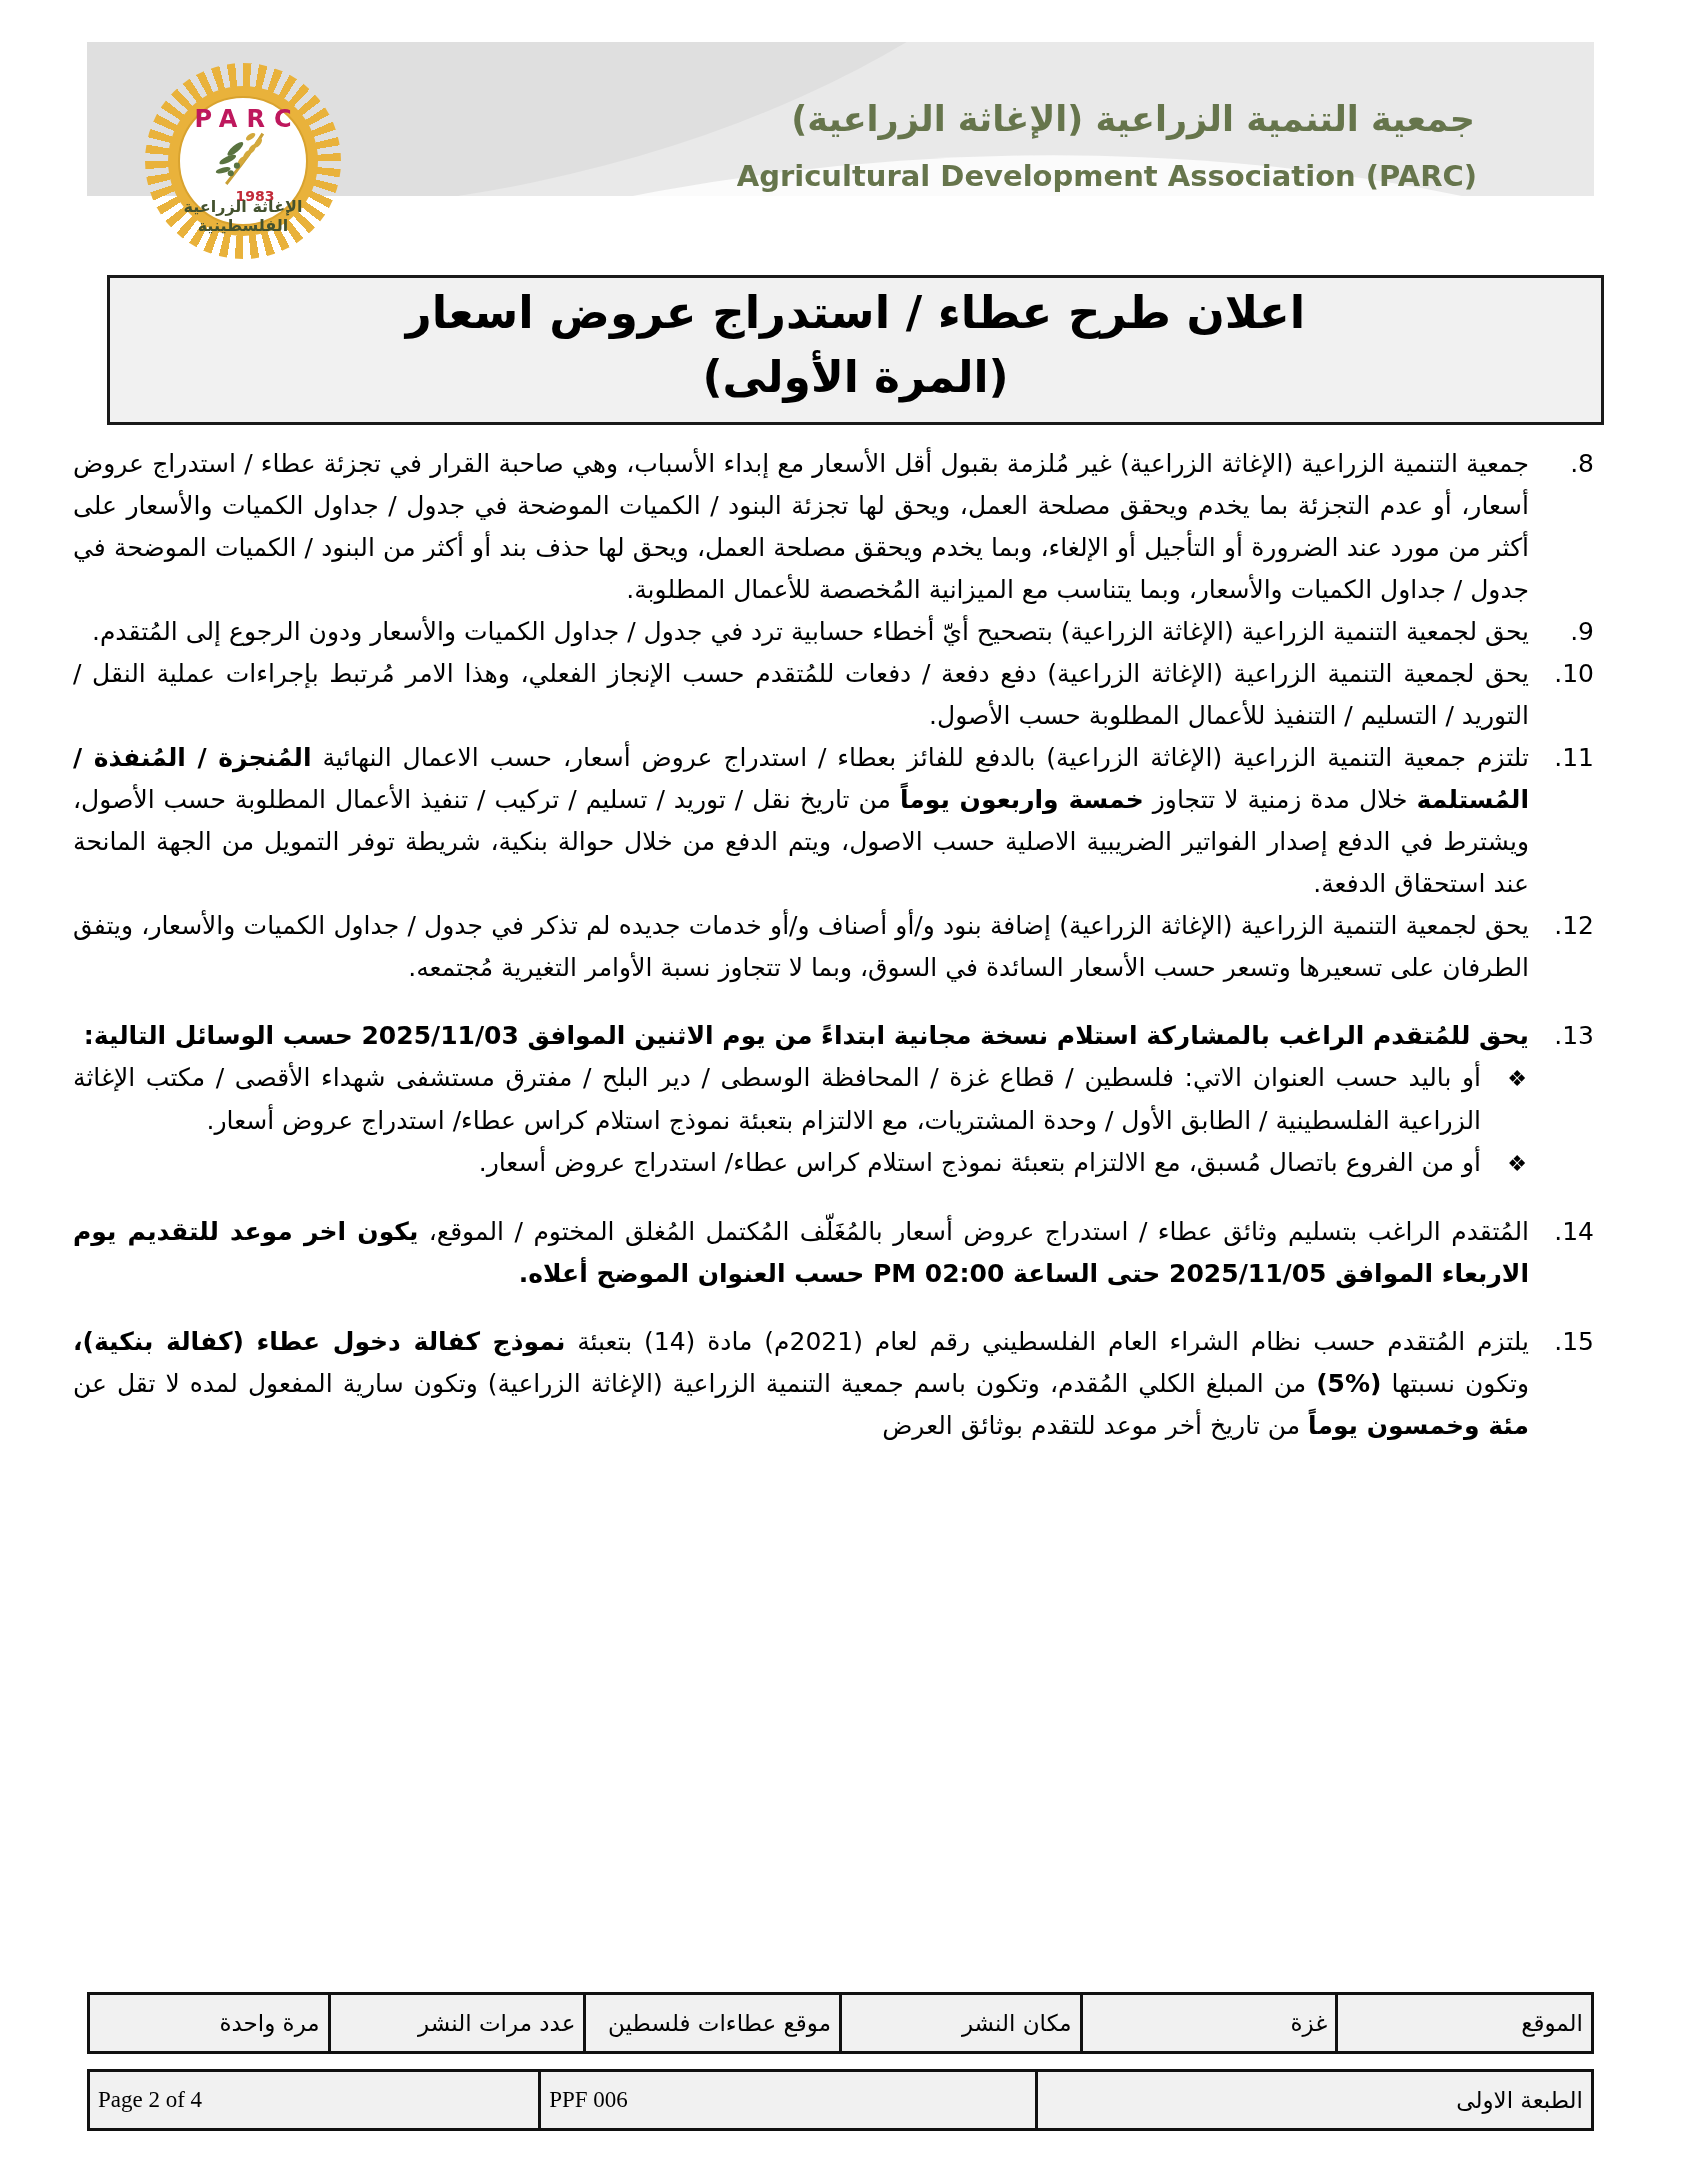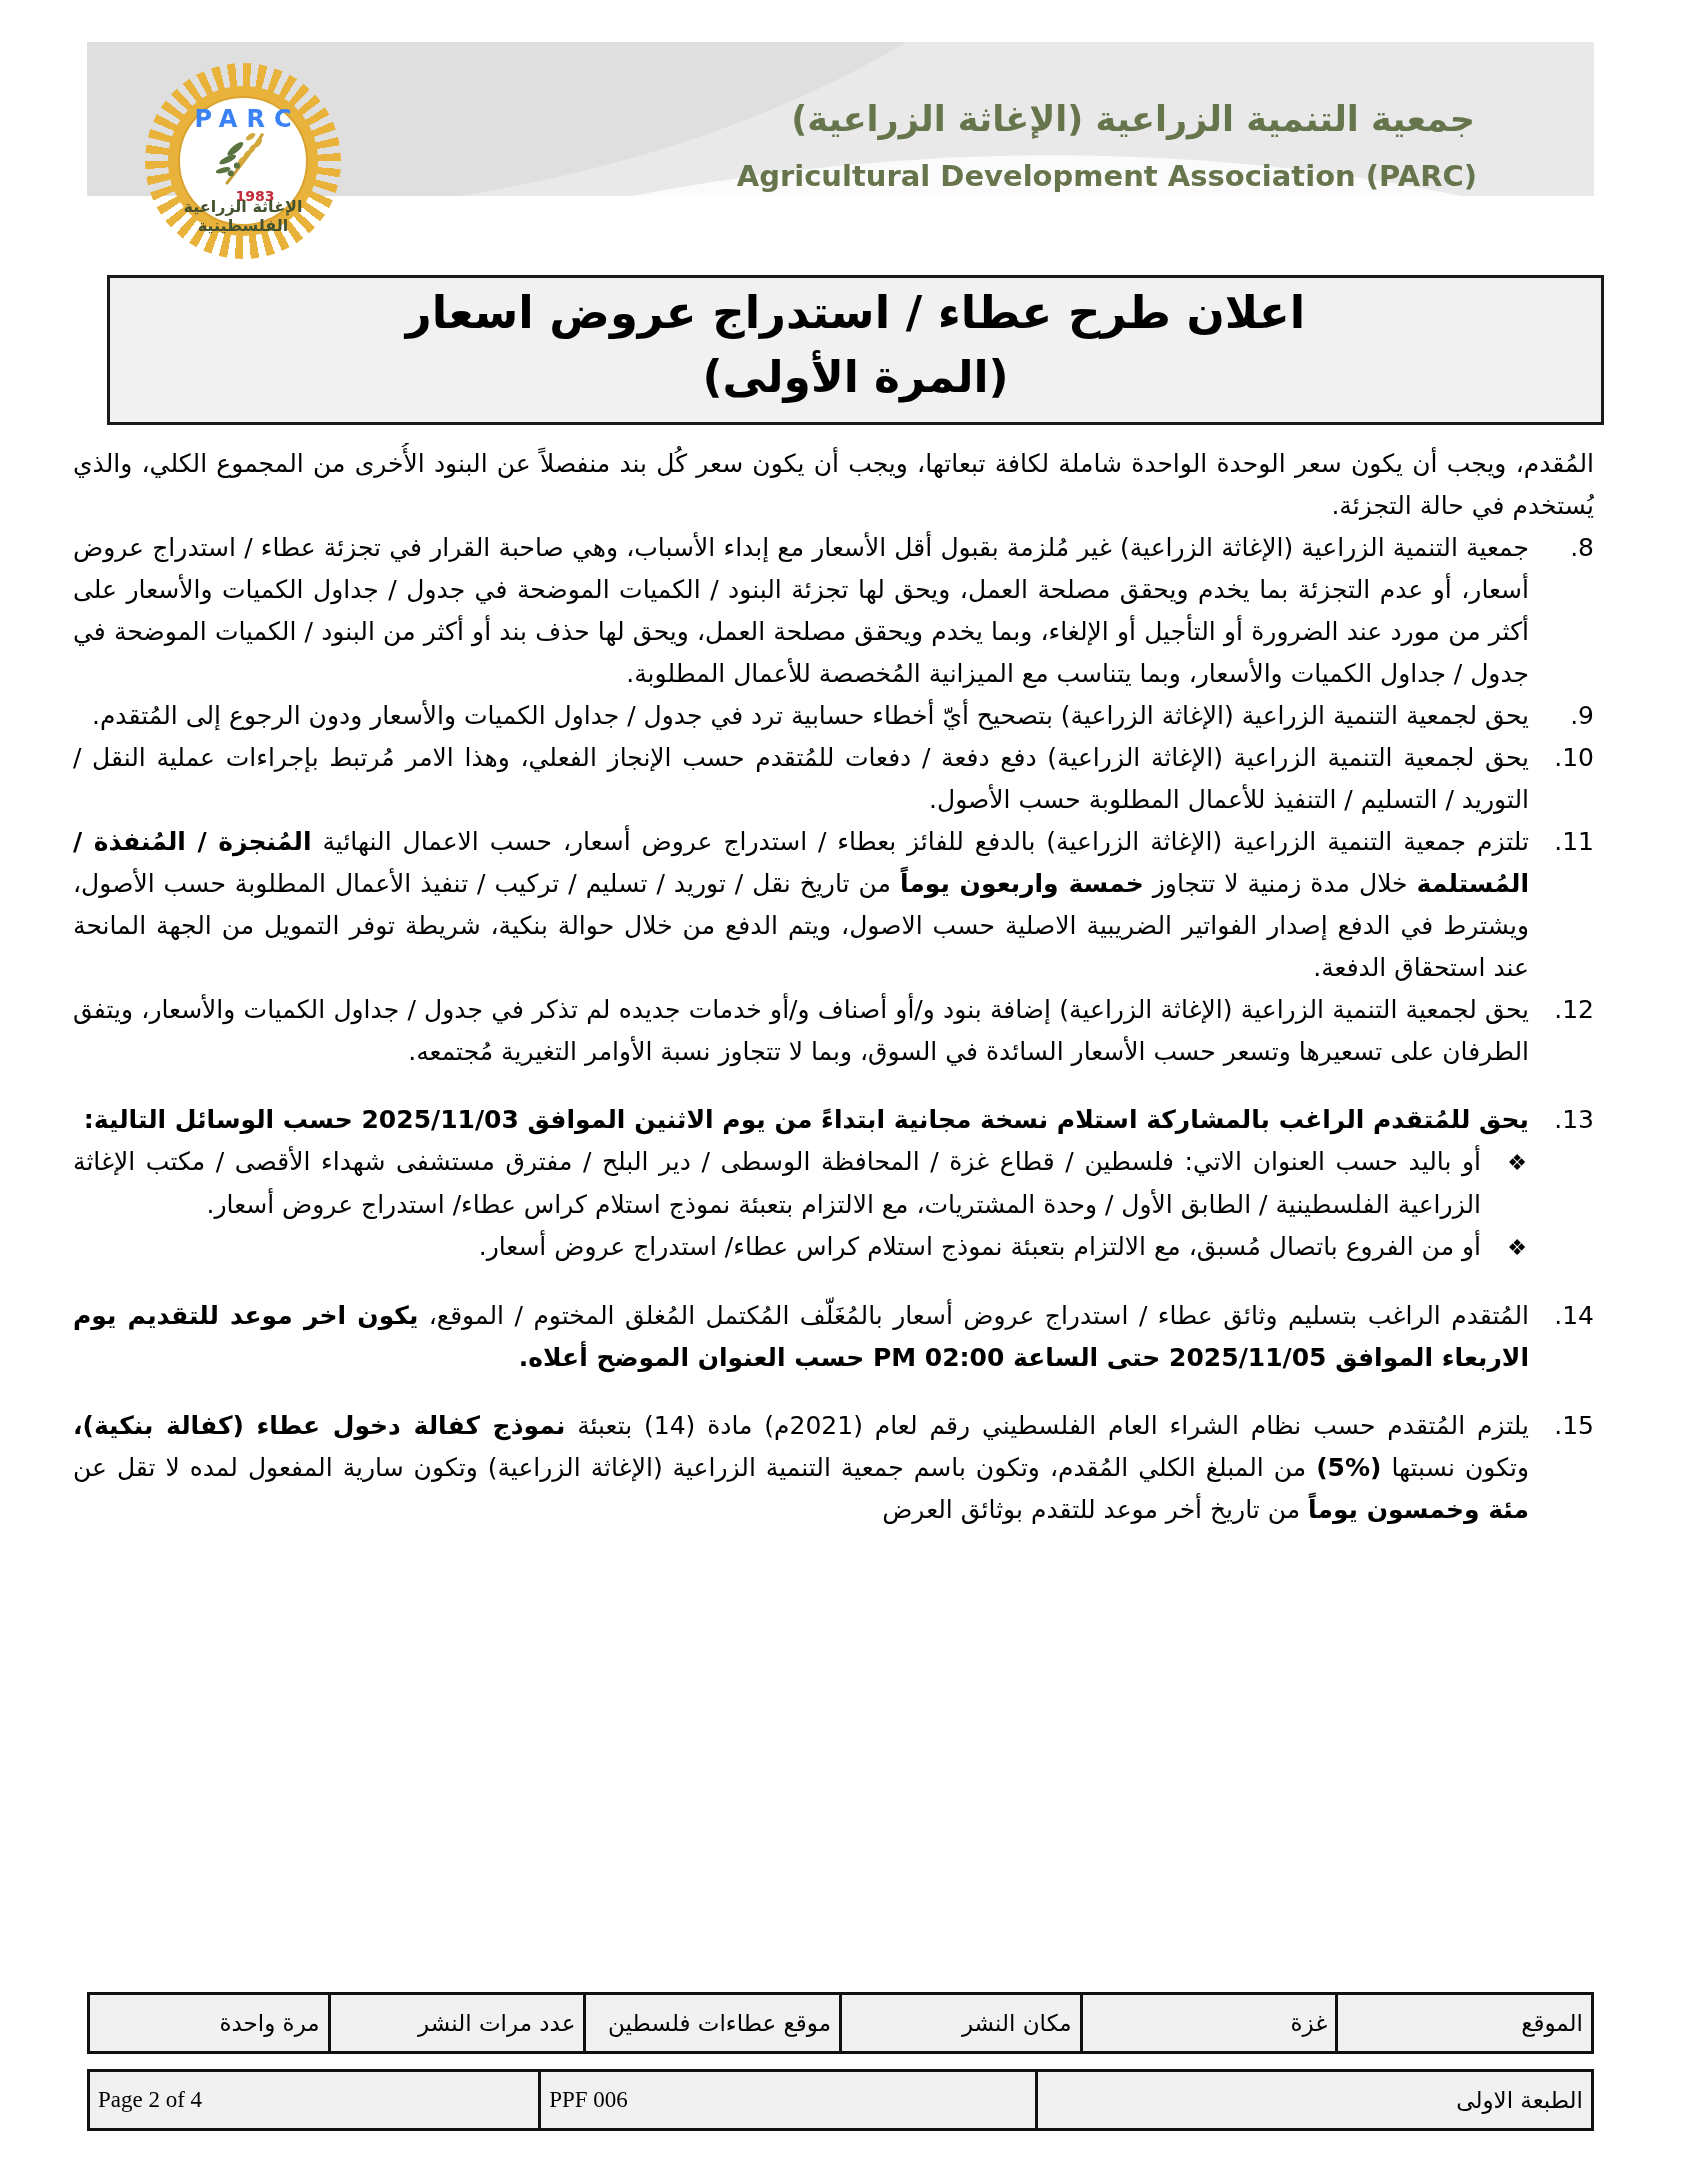--- a/index.html
+++ b/index.html
@@ -17,21 +17,21 @@
   .org-en{position:absolute;right:117px;top:117px;font-size:29px;font-weight:bold;color:#66754c;
           direction:ltr;z-index:2;}
 
   
   .logo{position:absolute;left:145px;top:63px;width:196px;height:196px;z-index:5;}
   .logo .sun{position:absolute;inset:0;border-radius:50%;
        background:repeating-conic-gradient(#e9b23b 0deg 5deg, rgba(255,255,255,0) 5deg 9.47deg);}
   .logo .disc{position:absolute;inset:23px;border-radius:50%;background:#e9b23b;}
   .logo .inner{position:absolute;inset:33px;border-radius:50%;background:#fff;border:2px solid #d9a32f;}
   .logo .parc-word{position:absolute;top:42px;left:0;width:100%;text-align:center;direction:ltr;
-       color:#3b82f6;font-weight:bold;font-size:24px;letter-spacing:9px;padding-left:9px;box-sizing:border-box;}
+       color:#be185d;font-weight:bold;font-size:24px;letter-spacing:9px;padding-left:9px;box-sizing:border-box;}
   .logo svg.wheat{position:absolute;top:63px;left:50%;transform:translateX(-50%);}
   .logo .year{position:absolute;top:125px;left:12px;width:100%;text-align:center;
        color:#c22b39;font-weight:bold;font-size:14px;}
   .logo .ring-ar{position:absolute;bottom:24px;left:0;width:100%;text-align:center;
        color:#44522f;font-weight:bold;font-size:16px;}
 
   
   .title-box{position:absolute;left:87px;top:275px;width:1497px;height:150px;box-sizing:border-box;
        background:#f1f1f1;border:3px solid #1a1a1a;text-align:center;padding-top:8px;margin-left:20px;}
   .title-line1{font-size:45px;font-weight:bold;}
@@ -87,21 +87,20 @@
     <div class="year">1983</div>
     <div class="ring-ar">الإغاثة الزراعية الفلسطينية</div>
   </div>
 
   <div class="title-box">
     <div class="title-line1">اعلان طرح عطاء / استدراج عروض اسعار</div>
     <div class="title-line2">(المرة الأولى)</div>
   </div>
 
   <div class="doc-body" id="doc-body">
-      <div class="para"><span>المُقدم، ويجب أن يكون سعر الوحدة الواحدة شاملة لكافة تبعاتها، ويجب أن يكون سعر كُل بند منفصلاً عن البنود الأُخرى من المجموع الكلي، والذي يُستخدم في حالة التجزئة.</span></div>
       <div class="para li"><span class="num">8.</span><span>جمعية التنمية الزراعية (الإغاثة الزراعية) غير مُلزمة بقبول أقل الأسعار مع إبداء الأسباب، وهي صاحبة القرار في تجزئة عطاء / استدراج عروض أسعار، أو عدم التجزئة بما يخدم ويحقق مصلحة العمل، ويحق لها تجزئة البنود / الكميات الموضحة في جدول / جداول الكميات والأسعار على أكثر من مورد عند الضرورة أو التأجيل أو الإلغاء، وبما يخدم ويحقق مصلحة العمل، ويحق لها حذف بند أو أكثر من البنود / الكميات الموضحة في جدول / جداول الكميات والأسعار، وبما يتناسب مع الميزانية المُخصصة للأعمال المطلوبة.</span></div>
       <div class="para li"><span class="num">9.</span><span>يحق لجمعية التنمية الزراعية (الإغاثة الزراعية) بتصحيح أيّ أخطاء حسابية ترد في جدول / جداول الكميات والأسعار ودون الرجوع إلى المُتقدم.</span></div>
       <div class="para li"><span class="num">10.</span><span>يحق لجمعية التنمية الزراعية (الإغاثة الزراعية) دفع دفعة / دفعات للمُتقدم حسب الإنجاز الفعلي، وهذا الامر مُرتبط بإجراءات عملية النقل / التوريد / التسليم / التنفيذ للأعمال المطلوبة حسب الأصول.</span></div>
       <div class="para li"><span class="num">11.</span><span>تلتزم جمعية التنمية الزراعية (الإغاثة الزراعية) بالدفع للفائز بعطاء / استدراج عروض أسعار، حسب الاعمال النهائية </span><span class="b">المُنجزة / المُنفذة / المُستلمة</span><span> خلال مدة زمنية لا تتجاوز </span><span class="b">خمسة واربعون يوماً</span><span> من تاريخ نقل / توريد / تسليم / تركيب / تنفيذ الأعمال المطلوبة حسب الأصول، ويشترط في الدفع إصدار الفواتير الضريبية الاصلية حسب الاصول، ويتم الدفع من خلال حوالة بنكية، شريطة توفر التمويل من الجهة المانحة عند استحقاق الدفعة.</span></div>
       <div class="para li"><span class="num">12.</span><span>يحق لجمعية التنمية الزراعية (الإغاثة الزراعية) إضافة بنود و/أو أصناف و/أو خدمات جديده لم تذكر في جدول / جداول الكميات والأسعار، ويتفق الطرفان على تسعيرها وتسعر حسب الأسعار السائدة في السوق، وبما لا تتجاوز نسبة الأوامر التغيرية مُجتمعه.</span></div>
       <div class="para li gap"><span class="num">13.</span><span class="b">يحق للمُتقدم الراغب بالمشاركة استلام نسخة مجانية ابتداءً من يوم الاثنين الموافق 2025/11/03 حسب الوسائل التالية:</span></div>
       <div>
         <div class="bullet"><span class="bmark">❖</span><span>أو باليد حسب العنوان الاتي: فلسطين / قطاع غزة / المحافظة الوسطى / دير البلح / مفترق مستشفى شهداء الأقصى / مكتب الإغاثة الزراعية الفلسطينية / الطابق الأول / وحدة المشتريات، مع الالتزام بتعبئة نموذج استلام كراس عطاء/ استدراج عروض أسعار.</span></div>
         <div class="bullet"><span class="bmark">❖</span><span>أو من الفروع باتصال مُسبق، مع الالتزام بتعبئة نموذج استلام كراس عطاء/ استدراج عروض أسعار.</span></div>
       </div>

